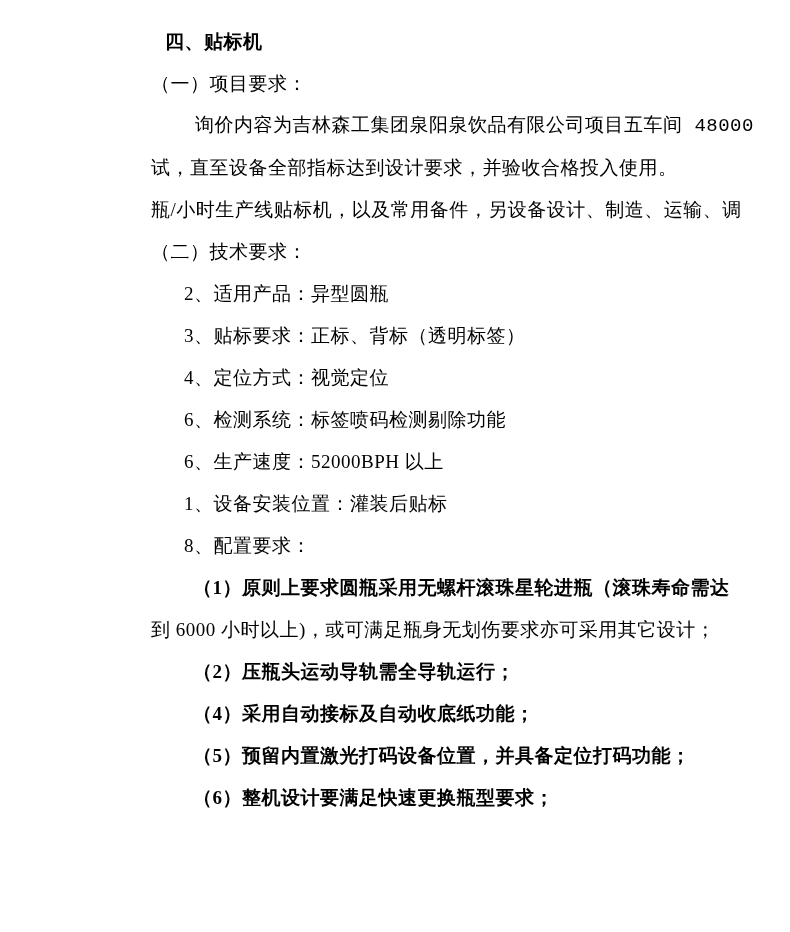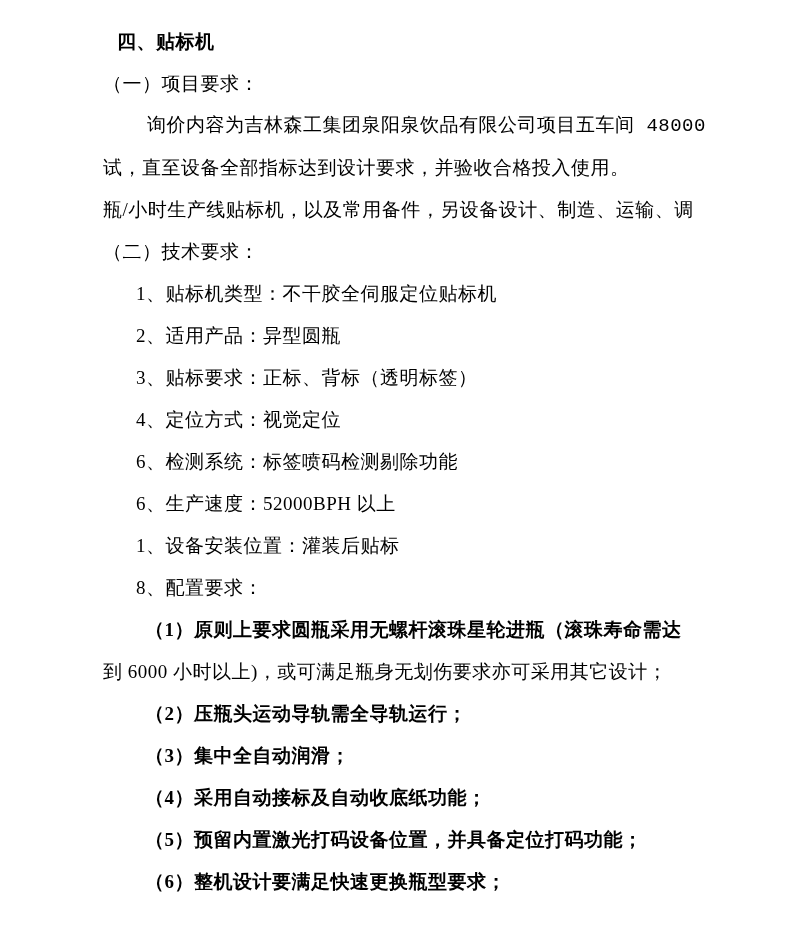--- a/index.html
+++ b/index.html
@@ -21,20 +21,21 @@
   .content {
     padding: 21px 110px 0 103px;
   }
   .line {
     display: block;
     height: 42px;
     line-height: 42px;
     font-size: 19px;
     white-space: nowrap;
     letter-spacing: 0.5px;
+    margin-left: 48px;
   }
   .heading {
     font-weight: 700;
     padding-left: 14px;
   }
   .indent-para {
     padding-left: 44px;
     font-family: Liberation Mono, monospace;
   }
   .indent-item {
@@ -54,31 +55,29 @@
     <div class="line heading">四、贴标机</div>
 
     <div class="line">（一）项目要求：</div>
 
     <div class="line indent-para">询价内容为吉林森工集团泉阳泉饮品有限公司项目五车间 48000</div>
     <div class="line">试，直至设备全部指标达到设计要求，并验收合格投入使用。</div>
     <div class="line">瓶/小时生产线贴标机，以及常用备件，另设备设计、制造、运输、调</div>
 
     <div class="line">（二）技术要求：</div>
 
-    <div class="line indent-item">1、贴标机类型：不干胶全伺服定位贴标机</div>
     <div class="line indent-item">2、适用产品：异型圆瓶</div>
     <div class="line indent-item">3、贴标要求：正标、背标（透明标签）</div>
     <div class="line indent-item">4、定位方式：视觉定位</div>
     <div class="line indent-item">6、检测系统：标签喷码检测剔除功能</div>
     <div class="line indent-item">6、生产速度：52000BPH 以上</div>
     <div class="line indent-item">1、设备安装位置：灌装后贴标</div>
     <div class="line indent-item">8、配置要求：</div>
 
     <div class="line indent-sub">（1）原则上要求圆瓶采用无螺杆滚珠星轮进瓶（滚珠寿命需达</div>
     <div class="line">到 6000 小时以上)，或可满足瓶身无划伤要求亦可采用其它设计；</div>
     <div class="line indent-sub">（2）压瓶头运动导轨需全导轨运行；</div>
-    <div class="line indent-sub">（3）集中全自动润滑；</div>
     <div class="line indent-sub">（4）采用自动接标及自动收底纸功能；</div>
     <div class="line indent-sub">（5）预留内置激光打码设备位置，并具备定位打码功能；</div>
     <div class="line indent-sub">（6）整机设计要满足快速更换瓶型要求；</div>
 
   </div>
 </div>
 
 </body></html>

